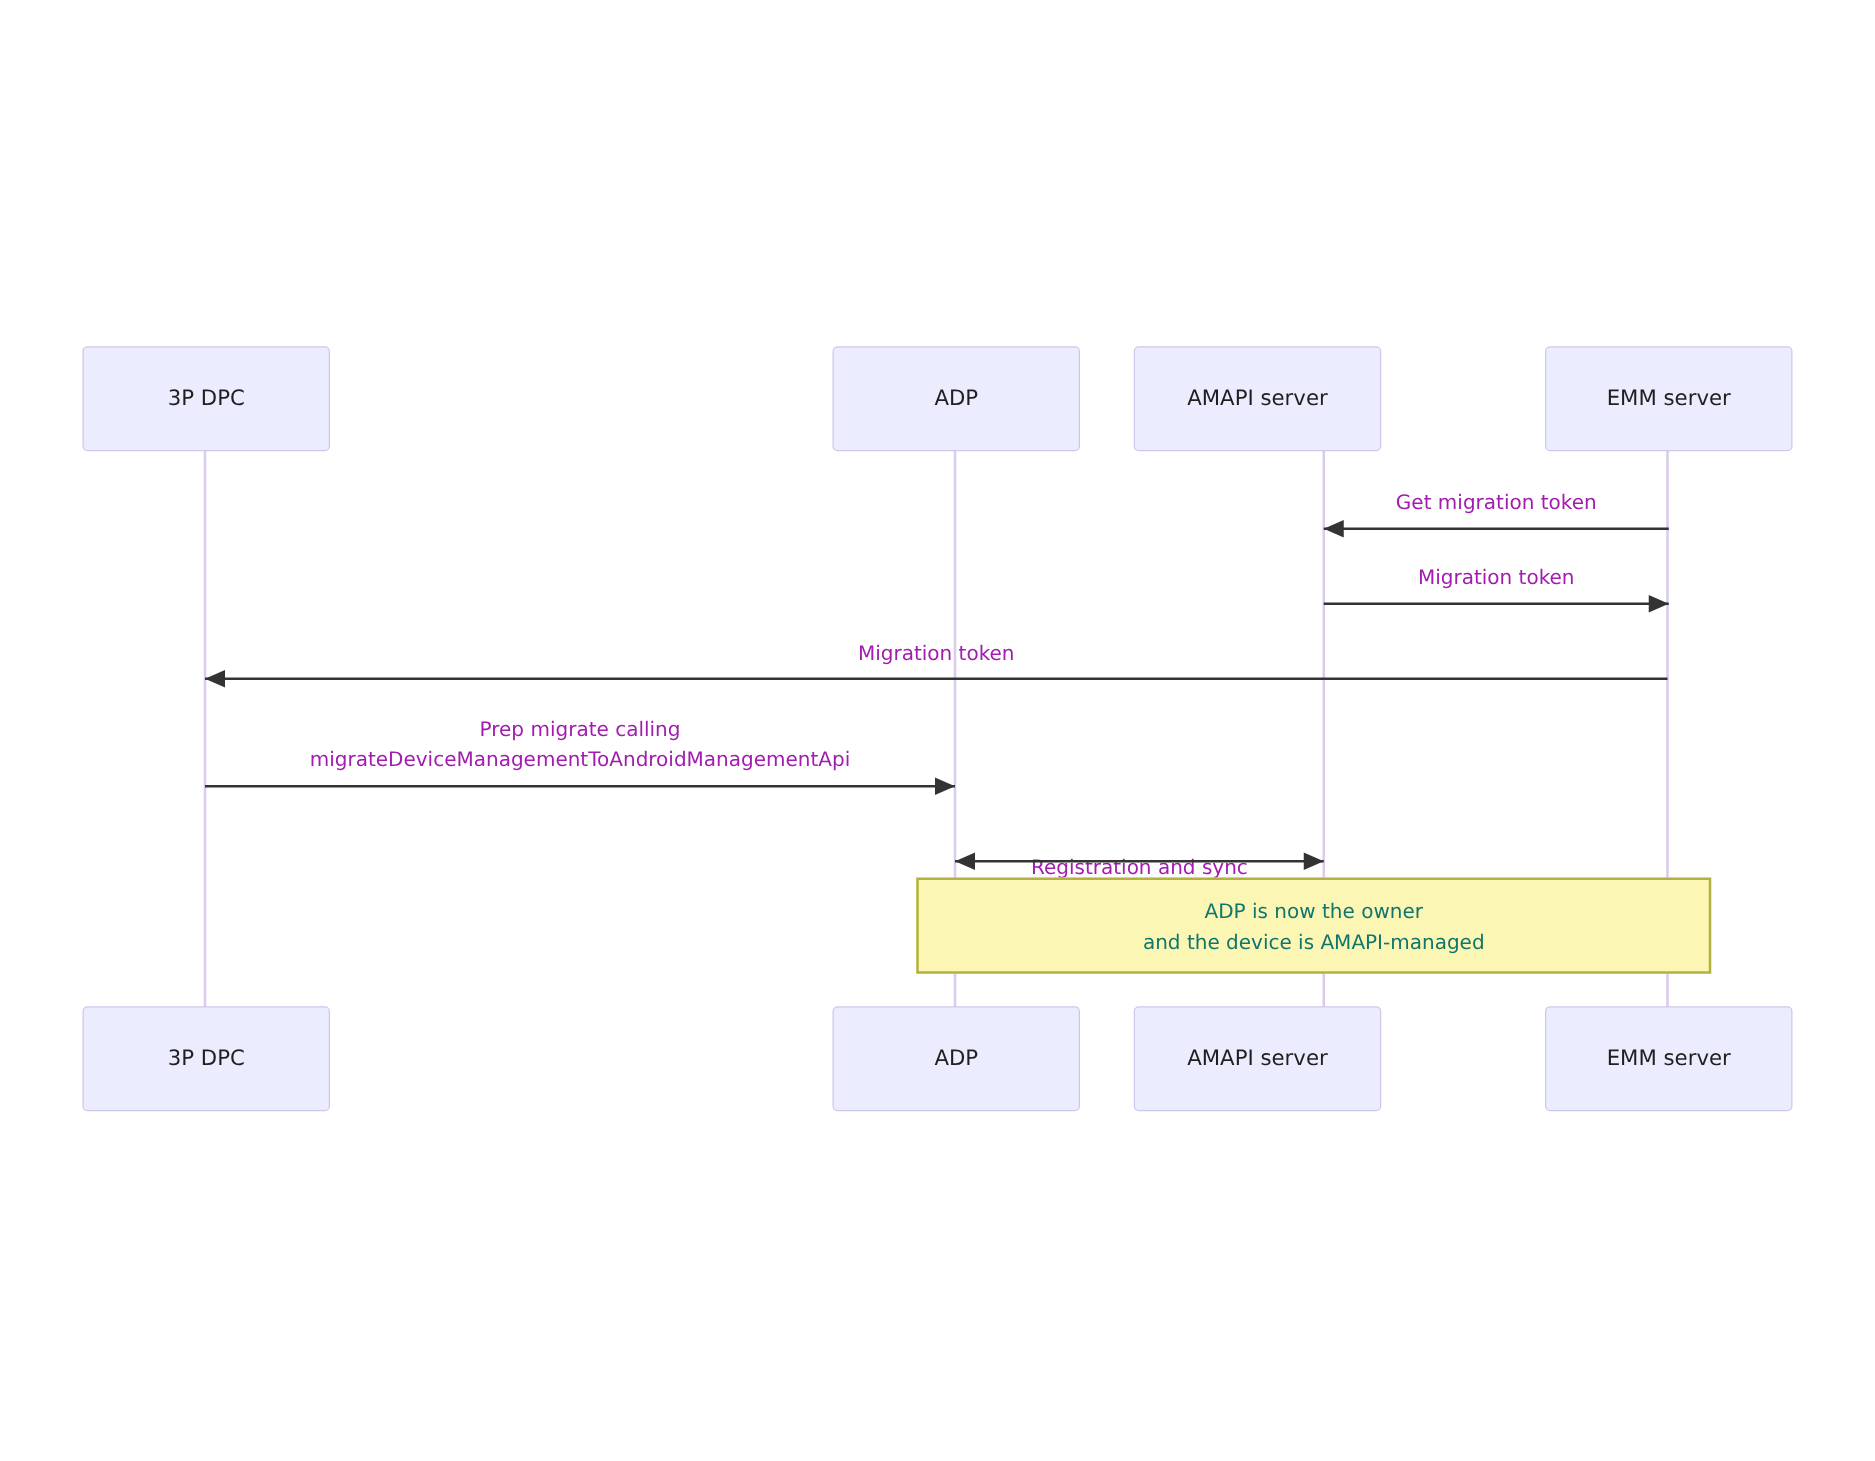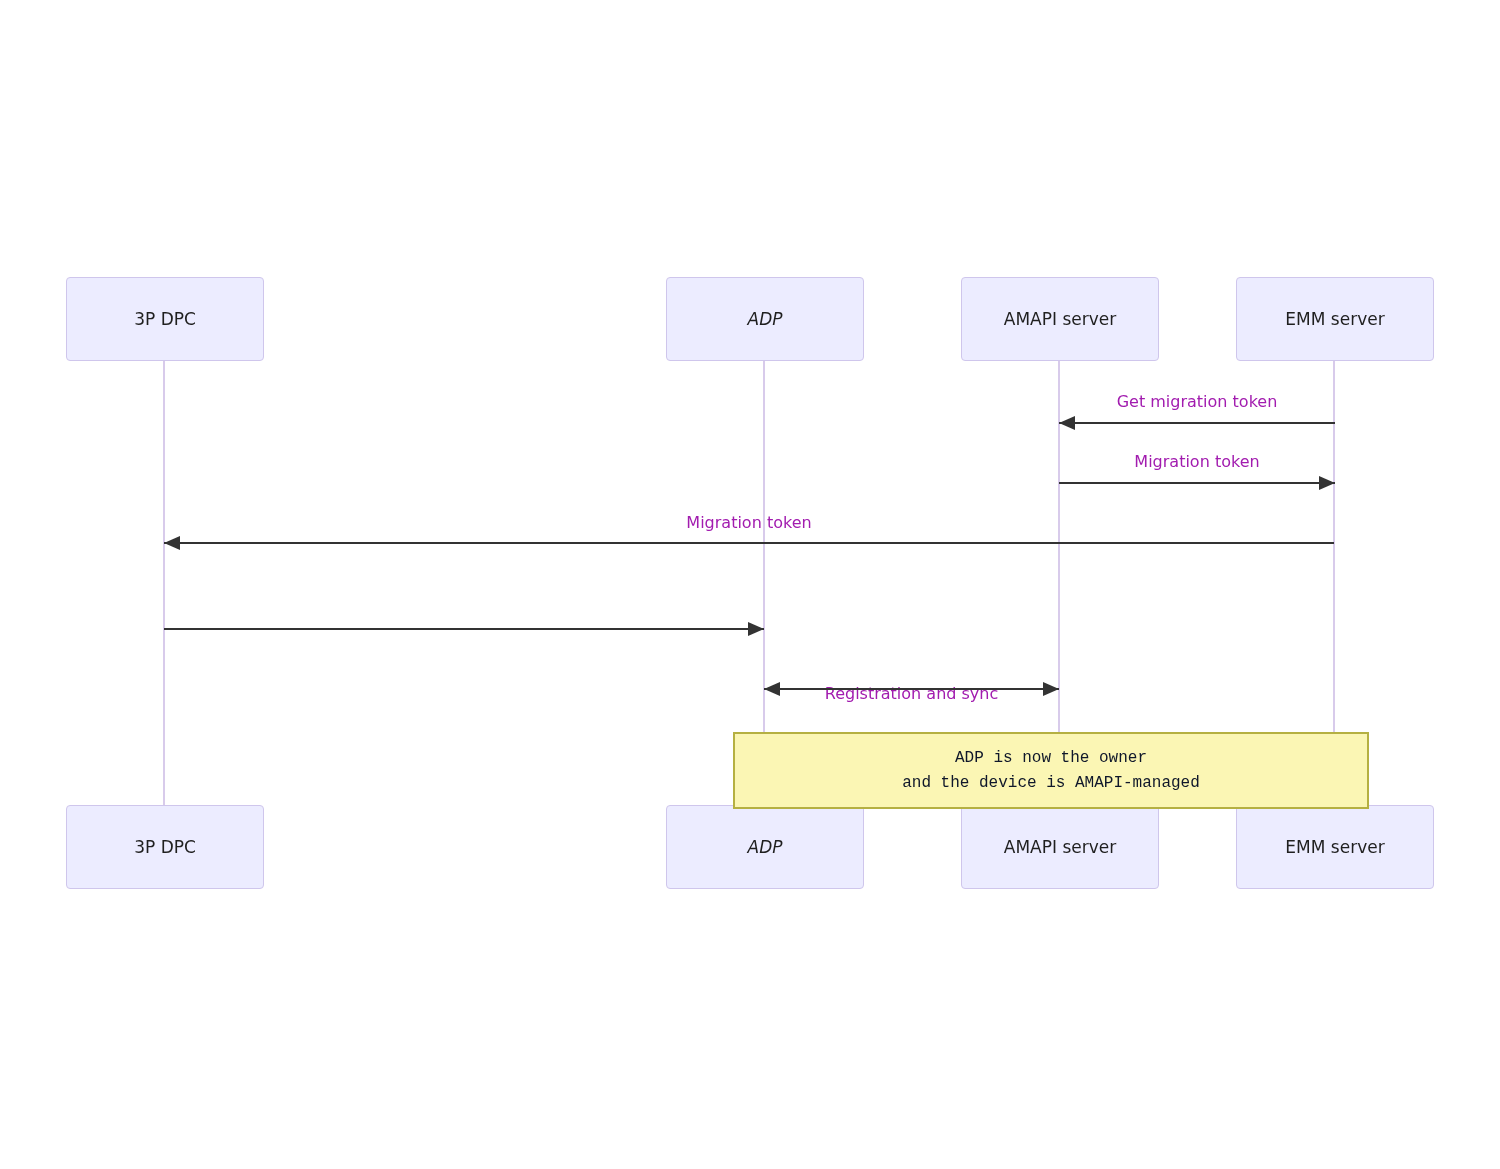--- a/index.html
+++ b/index.html
@@ -27,22 +27,22 @@
     display: flex;
     align-items: center;
     justify-content: center;
     font-size: 17px;
     color: #1f1f1f;
     z-index: 3;
   }
   .row-top    { top: 277px; }
   .row-bottom { top: 805px; }
   .col-a { left: 66px; }
-  .col-b { left: 666px; font-style: italic; }
-  .col-c { left: 961px; }
+  .col-b { left: 666px; }
+  .col-c { left: 907px; }
   .col-d { left: 1236px; }
 
   
   .lifeline {
     position: absolute;
     top: 360px;
     height: 446px;
     width: 2px;
     background: #D8CBEB;
     z-index: 1;
@@ -98,35 +98,34 @@
   .ar-1 { left: 1059px; width: 276px; top: 422px; }
   .ar-2 { left: 1059px; width: 276px; top: 482px; }
   .ar-3 { left: 164px;  width: 1170px; top: 542px; }
   .ar-4 { left: 164px;  width: 600px;  top: 628px; }
   .ar-5 { left: 764px;  width: 295px;  top: 688px; }
 
   
   .note {
     position: absolute;
     left: 733px;
-    top: 732px;
+    top: 702px;
     width: 632px;
     height: 73px;
     background: #FBF6B4;
     border: 2px solid #B5B042;
     display: flex;
     align-items: center;
     justify-content: center;
     text-align: center;
     font-size: 16px;
     line-height: 25px;
-    color: #0f172a;
+    color: #0f766e;
     white-space: pre-line;
     z-index: 4;
-    font-family: Liberation Mono, monospace;
   }
 </style>
 </head>
 <body>
 
 <div class="canvas">
 
   <div class="lifeline ll-a"></div>
   <div class="lifeline ll-b"></div>
   <div class="lifeline ll-c"></div>
@@ -147,20 +146,22 @@
 
   <div class="msg-label lbl-1">Get migration token</div>
   <div class="arrow ar-1 head-left"></div>
 
   <div class="msg-label lbl-2">Migration token</div>
   <div class="arrow ar-2 head-right"></div>
 
   <div class="msg-label lbl-3">Migration token</div>
   <div class="arrow ar-3 head-left"></div>
 
+  <div class="msg-label lbl-4">Prep migrate calling
+migrateDeviceManagementToAndroidManagementApi</div>
   <div class="arrow ar-4 head-right"></div>
 
   <div class="msg-label lbl-5">Registration and sync</div>
   <div class="arrow ar-5 head-left head-right"></div>
 
   <div class="note">
     <span>ADP is now the owner
 and the device is AMAPI-managed</span>
   </div>
 

